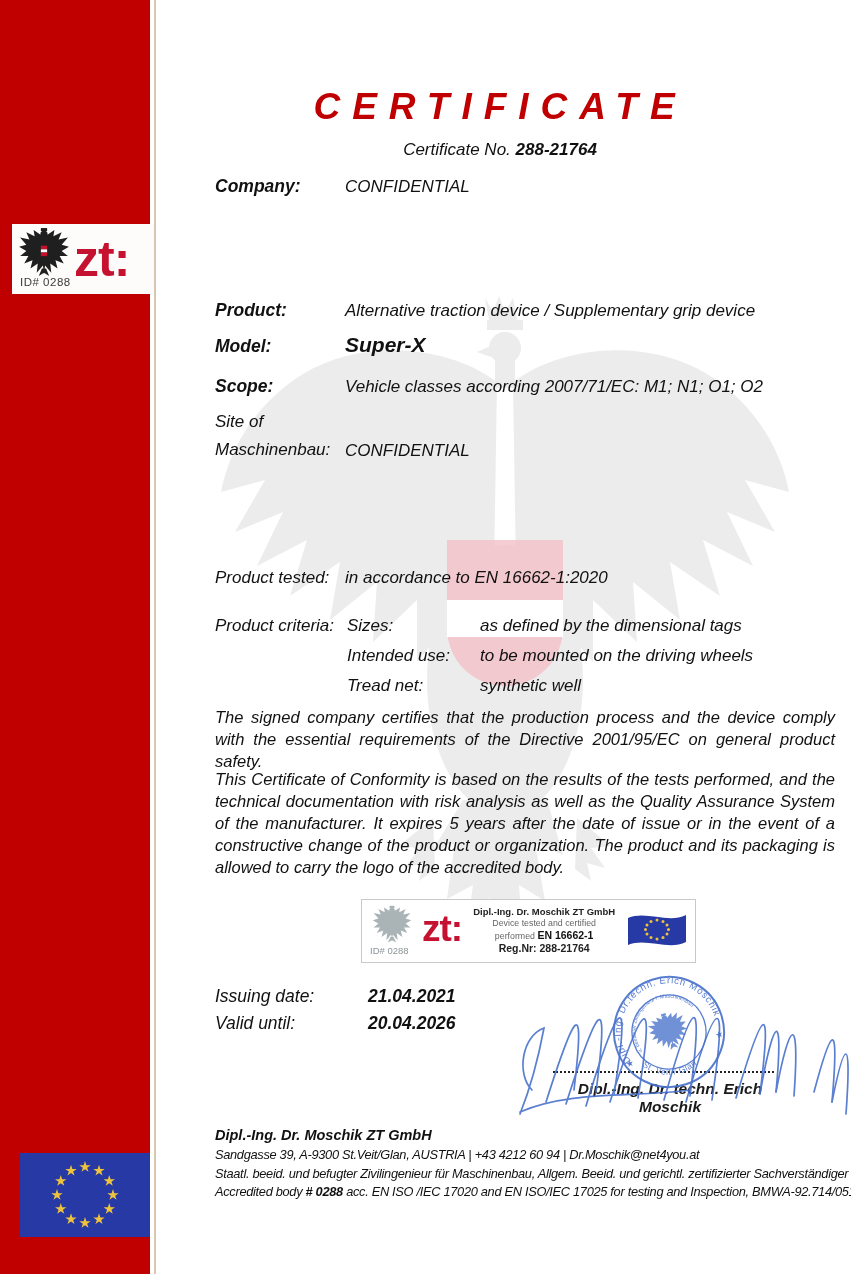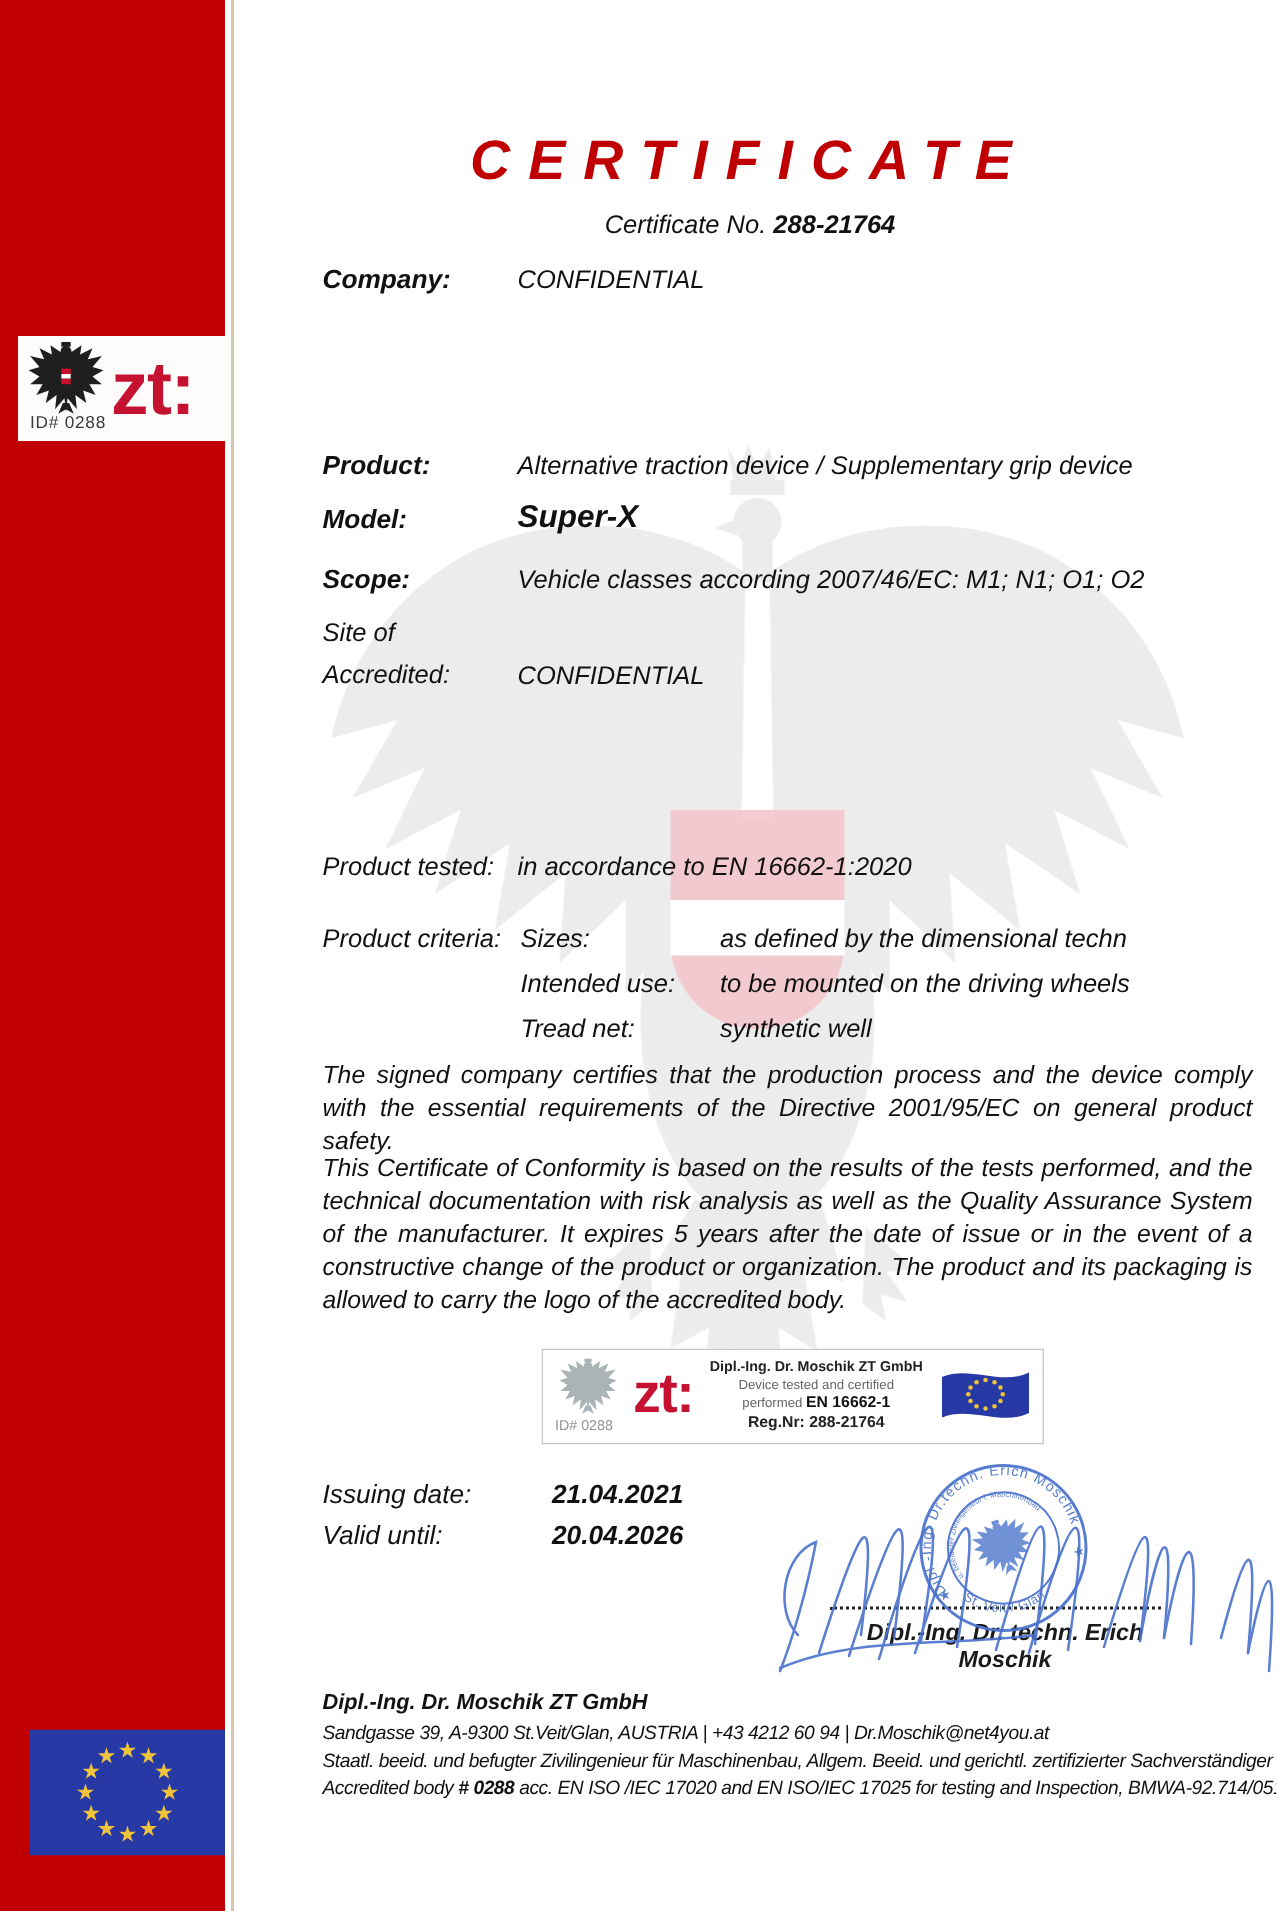--- a/index.html
+++ b/index.html
@@ -129,32 +129,32 @@
   <div class="flabel layer" style="top:176px">Company:</div>
   <div class="fvalue layer" style="top:177px">CONFIDENTIAL</div>
 
   <div class="flabel layer" style="top:300px">Product:</div>
   <div class="fvalue layer" style="top:301px">Alternative traction device / Supplementary grip device</div>
 
   <div class="flabel layer" style="top:336px">Model:</div>
   <div class="fvalue-big layer" style="top:333px">Super-X</div>
 
   <div class="flabel layer" style="top:376px">Scope:</div>
-  <div class="fvalue layer" style="top:377px">Vehicle classes according 2007/46/EC: M1; N1; O1; O2</div>
+  <div class="fvalue layer" style="top:377px">Vehicle classes according 2007/71/EC: M1; N1; O1; O2</div>
 
   <div class="flabel-light layer" style="top:412px">Site of</div>
-  <div class="flabel-light layer" style="top:440px">Accredited:</div>
+  <div class="flabel-light layer" style="top:440px">Maschinenbau:</div>
   <div class="fvalue layer" style="top:441px">CONFIDENTIAL</div>
 
   <div class="flabel-light layer" style="top:568px">Product tested:</div>
   <div class="fvalue layer" style="top:568px">in accordance to EN 16662-1:2020</div>
 
   <div class="flabel-light layer" style="top:616px">Product criteria:</div>
   <div class="subname layer" style="top:616px">Sizes:</div>
-  <div class="subval layer" style="top:616px">as defined by the dimensional techn</div>
+  <div class="subval layer" style="top:616px">as defined by the dimensional tags</div>
   <div class="subname layer" style="top:646px">Intended use:</div>
   <div class="subval layer" style="top:646px">to be mounted on the driving wheels</div>
   <div class="subname layer" style="top:676px">Tread net:</div>
   <div class="subval layer" style="top:676px">synthetic well</div>
 
   <div class="para layer" style="top:706px">The signed company certifies that the production process and the device comply with the essential requirements of the Directive 2001/95/EC on general product safety.</div>
   <div class="para layer" style="top:768px">This Certificate of Conformity is based on the results of the tests performed, and the technical documentation with risk analysis as well as the Quality Assurance System of the manufacturer. It expires 5 years after the date of issue or in the event of a constructive change of the product or organization. The product and its packaging is allowed to carry the logo of the accredited body.</div>
 
   <div class="stamp-box">
     <div class="sb-eagle-wrap">

